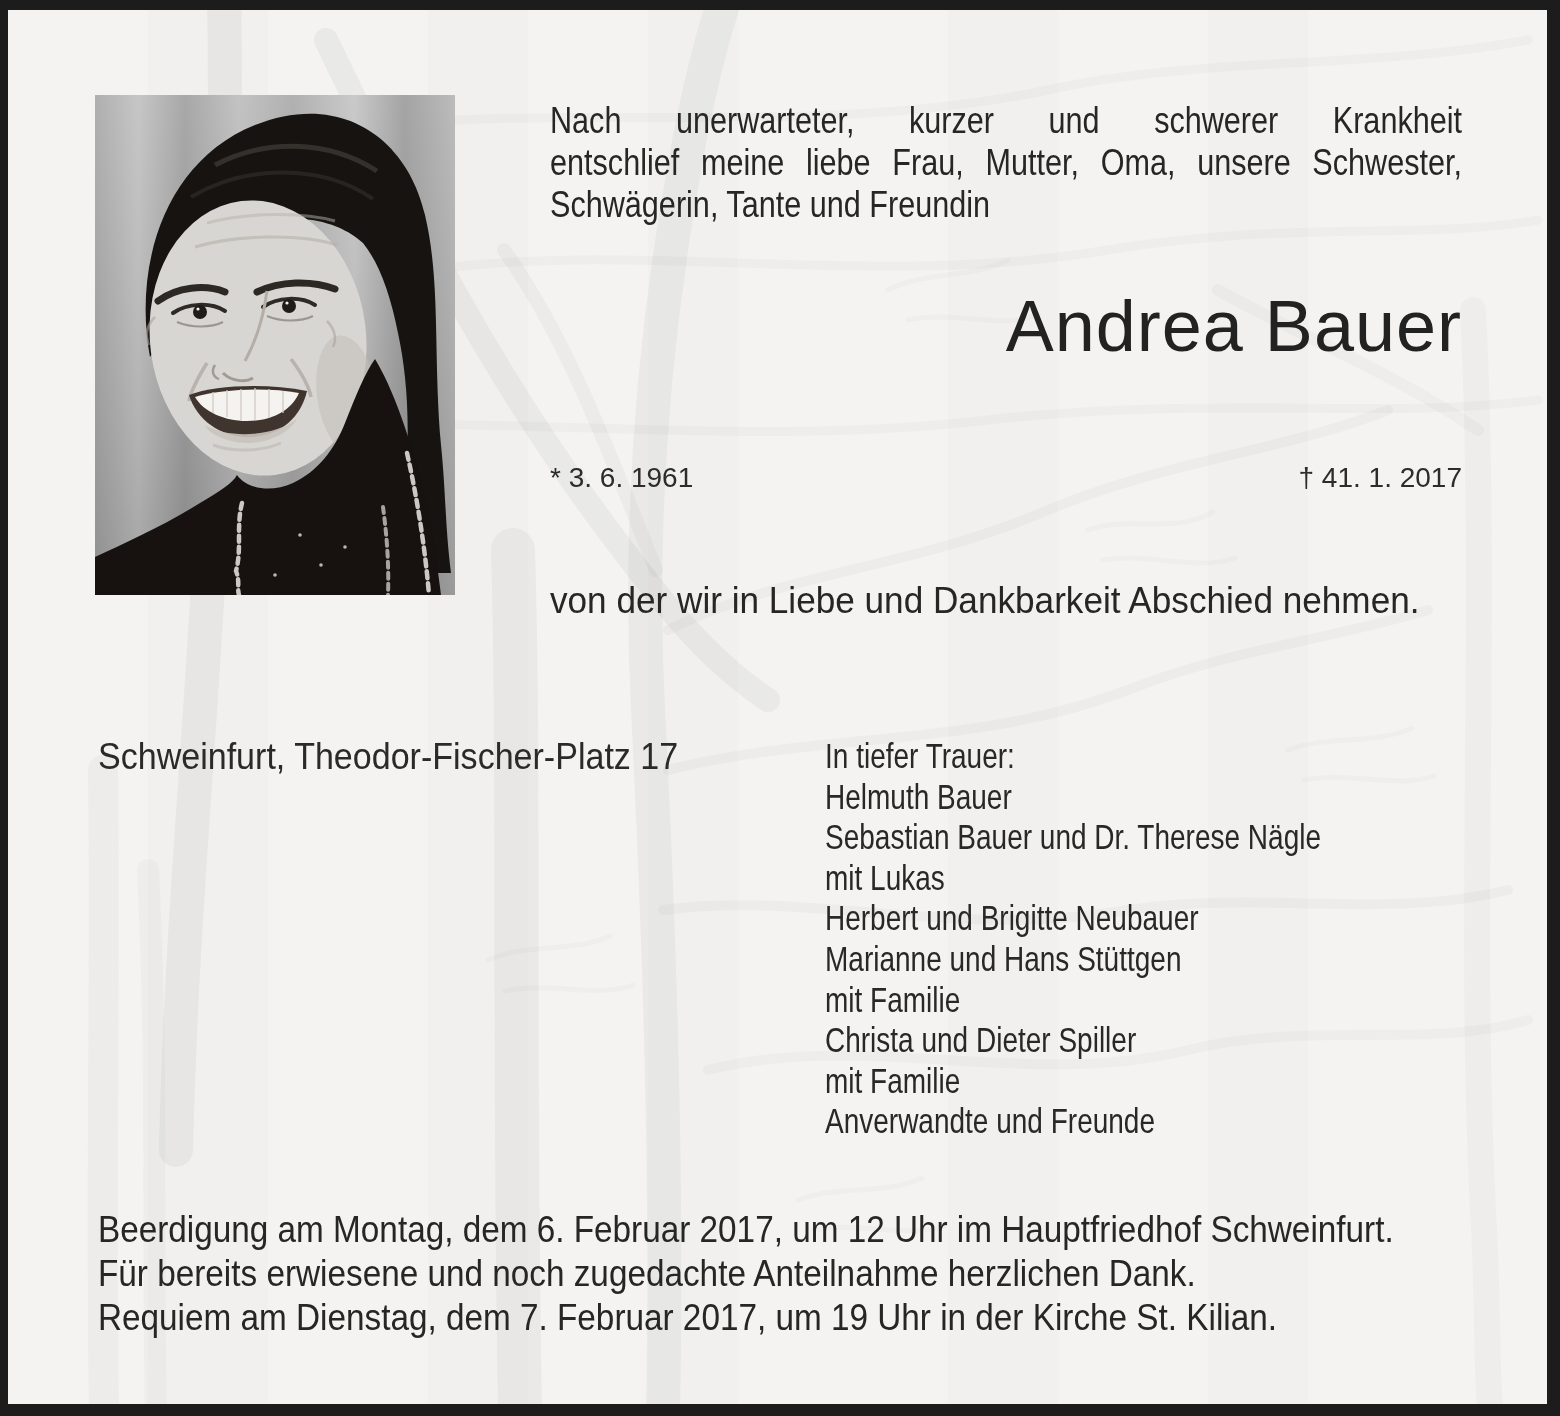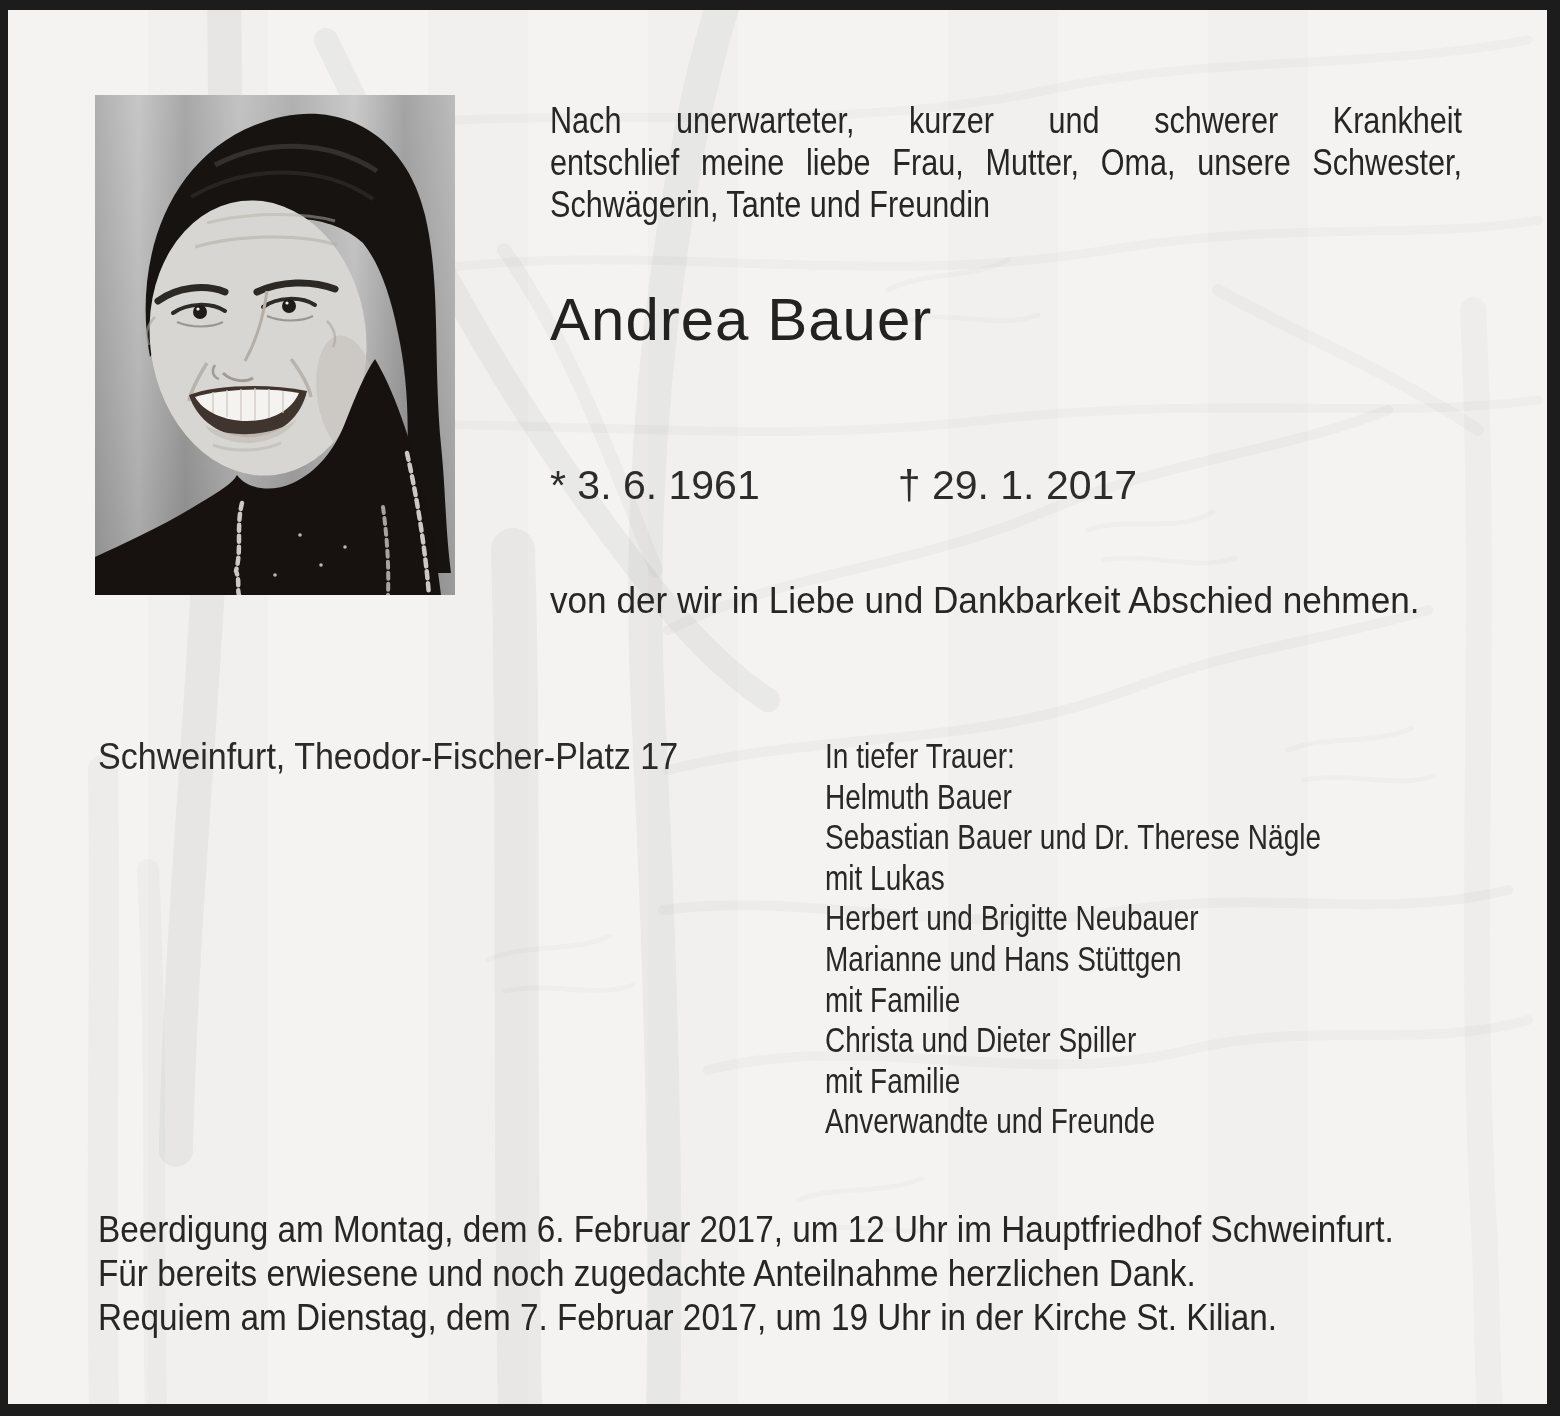--- a/index.html
+++ b/index.html
@@ -41,43 +41,43 @@
     line-height: 42px;
     color: #262626;
   }
   .intro .jline { text-align: justify; text-align-last: justify; }
   .intro .lline { text-align: left; }
 
   .name {
     position: absolute;
     left: 542px; top: 280px;
     width: 912px;
-    text-align: left;
-    font-size: 60px;
+    text-align: right;
+    font-size: 72px;
     line-height: 1;
     letter-spacing: 1px;
     color: #222;
     white-space: nowrap;
   }
   .maiden {
     position: absolute;
     left: 542px; top: 395px;
     width: 912px;
     text-align: center;
     font-size: 37px;
     color: #2c2c2c;
   }
   .dates {
     position: absolute;
     left: 542px; top: 452px;
     width: 912px;
     display: flex;
-    justify-content: flex-start;
+    justify-content: space-between;
     gap: 138px;
-    font-size: 41px;
+    font-size: 28px;
     color: #2c2c2c;
   }
   .farewell {
     position: absolute;
     left: 542px; top: 570px;
     font-size: 37px;
     transform: scaleX(0.95);
     transform-origin: 0 0;
     white-space: nowrap;
     color: #262626;
@@ -237,21 +237,21 @@
 
     <div class="intro">
       <div class="jline">Nach unerwarteter, kurzer und schwerer Krankheit</div>
       <div class="jline">entschlief meine liebe Frau, Mutter, Oma, unsere Schwester,</div>
       <div class="lline">Schwägerin, Tante und Freundin</div>
     </div>
 
     <div class="name">Andrea Bauer</div>
     <div class="dates">
       <span>* 3. 6. 1961</span>
-      <span>† 29. 1. 2017</span>
+      <span>† 41. 1. 2017</span>
     </div>
 
     <div class="farewell">von der wir in Liebe und Dankbarkeit Abschied nehmen.</div>
 
     <div class="address">Schweinfurt, Theodor-Fischer-Platz 17</div>
 
     <div class="mourners">
       <div>In tiefer Trauer:</div>
       <div>Helmuth Bauer</div>
       <div>Sebastian Bauer und Dr. Therese Nägle</div>

